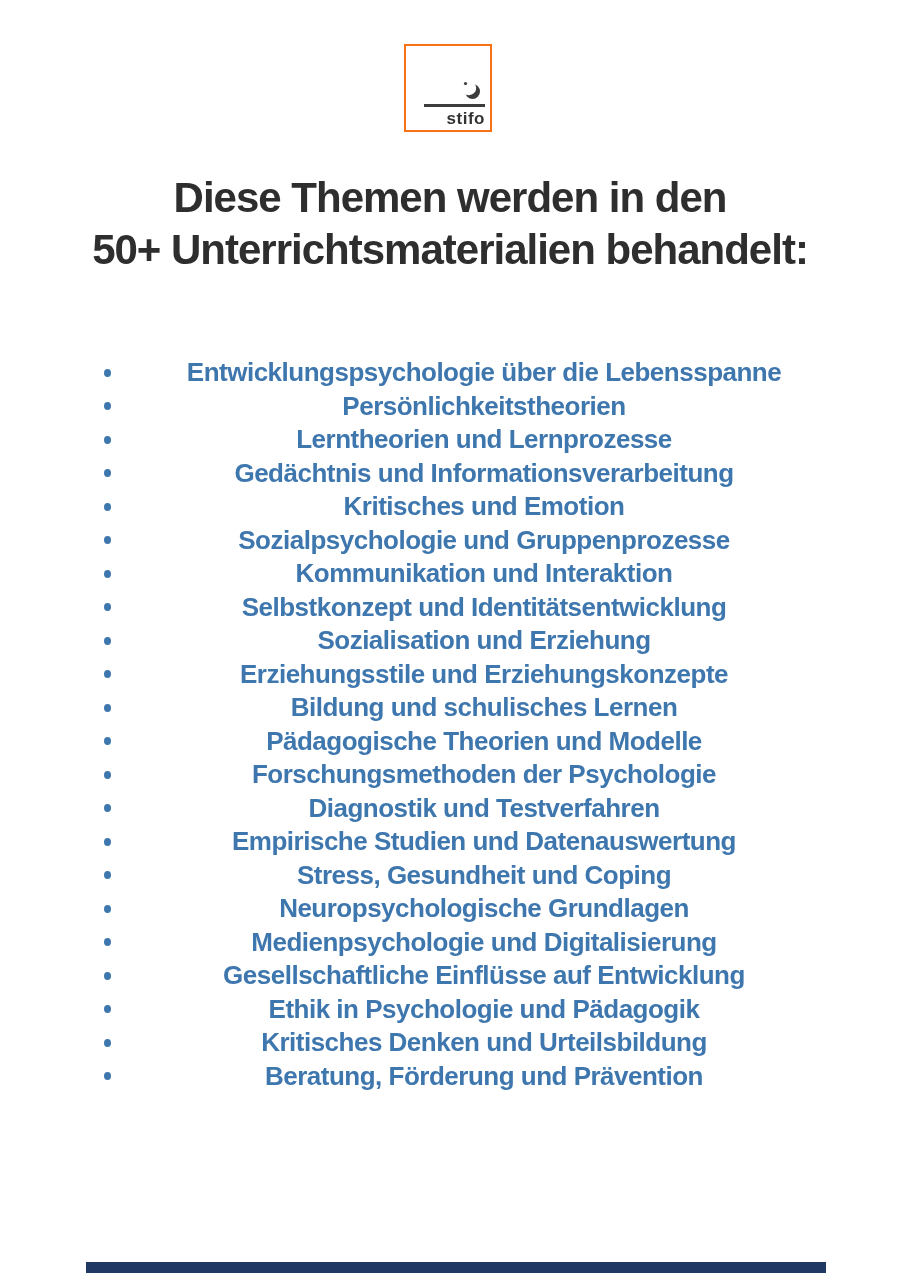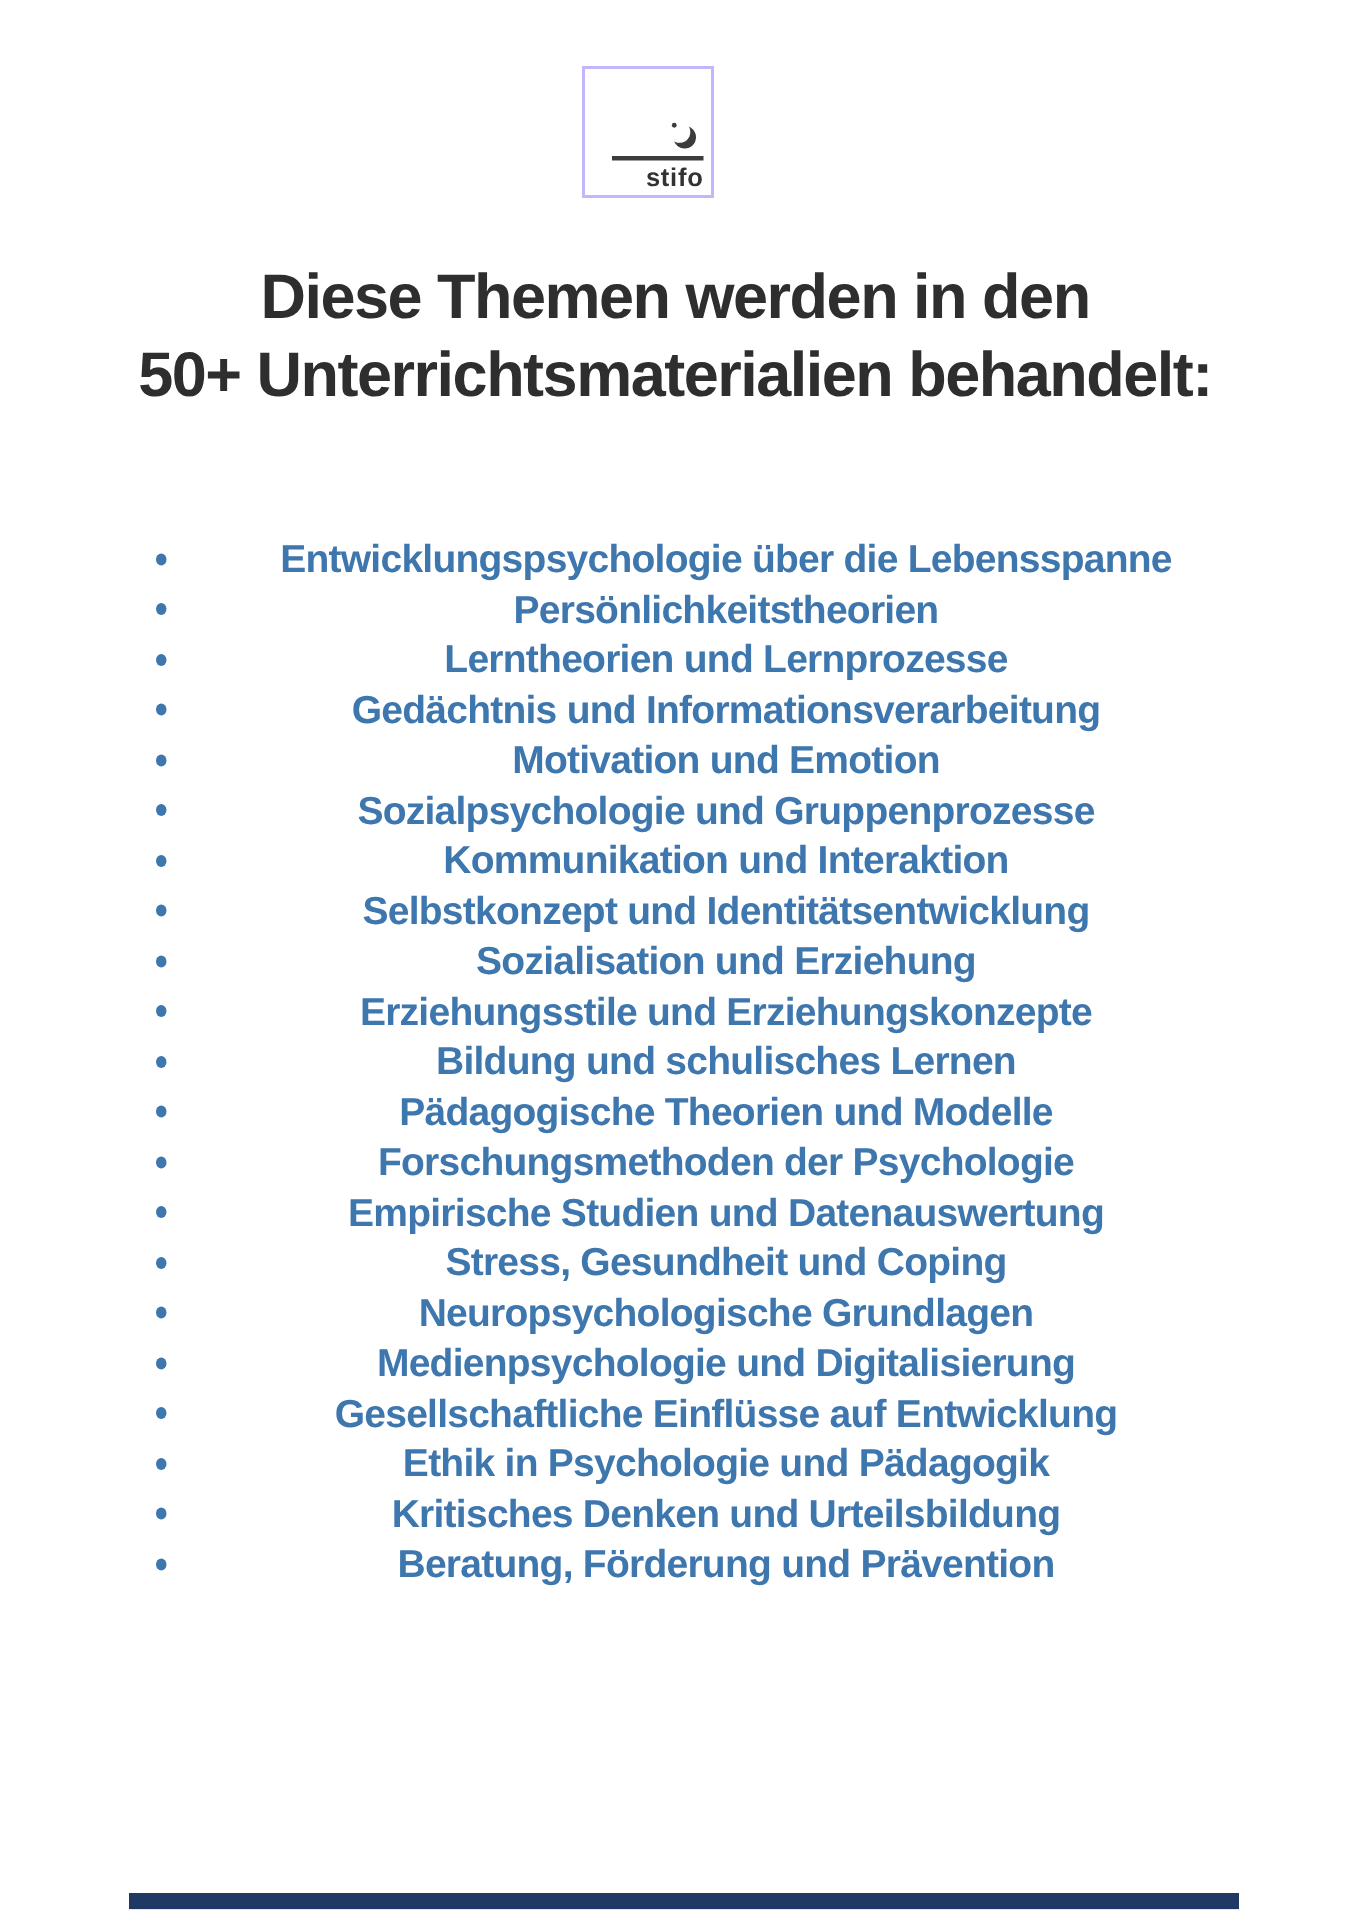--- a/index.html
+++ b/index.html
@@ -5,23 +5,23 @@
   html,body{margin:0;padding:0;background:#ffffff;}
   .page{
     position:relative;
     width:900px;height:1273px;
     background:#ffffff;
     overflow:hidden;
     font-family:"Liberation Sans", sans-serif;
   }
   
   .logo-box{
-    position:absolute;left:388px;top:44px;
+    position:absolute;left:404px;top:44px;
     width:88px;height:88px;
-    border:2px solid #c4b5fd;
+    border:2px solid #f97316;
     box-sizing:border-box;
     background:#ffffff;
   }
   .logo-line{
     position:absolute;left:18px;right:5px;bottom:23px;
     height:3px;background:#3c3c3c;
   }
   .moon{
     position:absolute;right:7px;bottom:28px;
     width:22px;height:22px;
@@ -107,21 +107,21 @@
     <li class="topic">
         <span class="dot"></span>
         <span class="txt">Lerntheorien und Lernprozesse</span>
       </li>
     <li class="topic">
         <span class="dot"></span>
         <span class="txt">Gedächtnis und Informationsverarbeitung</span>
       </li>
     <li class="topic">
         <span class="dot"></span>
-        <span class="txt">Motivation und Emotion</span>
+        <span class="txt">Kritisches und Emotion</span>
       </li>
     <li class="topic">
         <span class="dot"></span>
         <span class="txt">Sozialpsychologie und Gruppenprozesse</span>
       </li>
     <li class="topic">
         <span class="dot"></span>
         <span class="txt">Kommunikation und Interaktion</span>
       </li>
     <li class="topic">
@@ -140,20 +140,24 @@
         <span class="dot"></span>
         <span class="txt">Bildung und schulisches Lernen</span>
       </li>
     <li class="topic">
         <span class="dot"></span>
         <span class="txt">Pädagogische Theorien und Modelle</span>
       </li>
     <li class="topic">
         <span class="dot"></span>
         <span class="txt">Forschungsmethoden der Psychologie</span>
+      </li>
+    <li class="topic">
+        <span class="dot"></span>
+        <span class="txt">Diagnostik und Testverfahren</span>
       </li>
     <li class="topic">
         <span class="dot"></span>
         <span class="txt">Empirische Studien und Datenauswertung</span>
       </li>
     <li class="topic">
         <span class="dot"></span>
         <span class="txt">Stress, Gesundheit und Coping</span>
       </li>
     <li class="topic">

